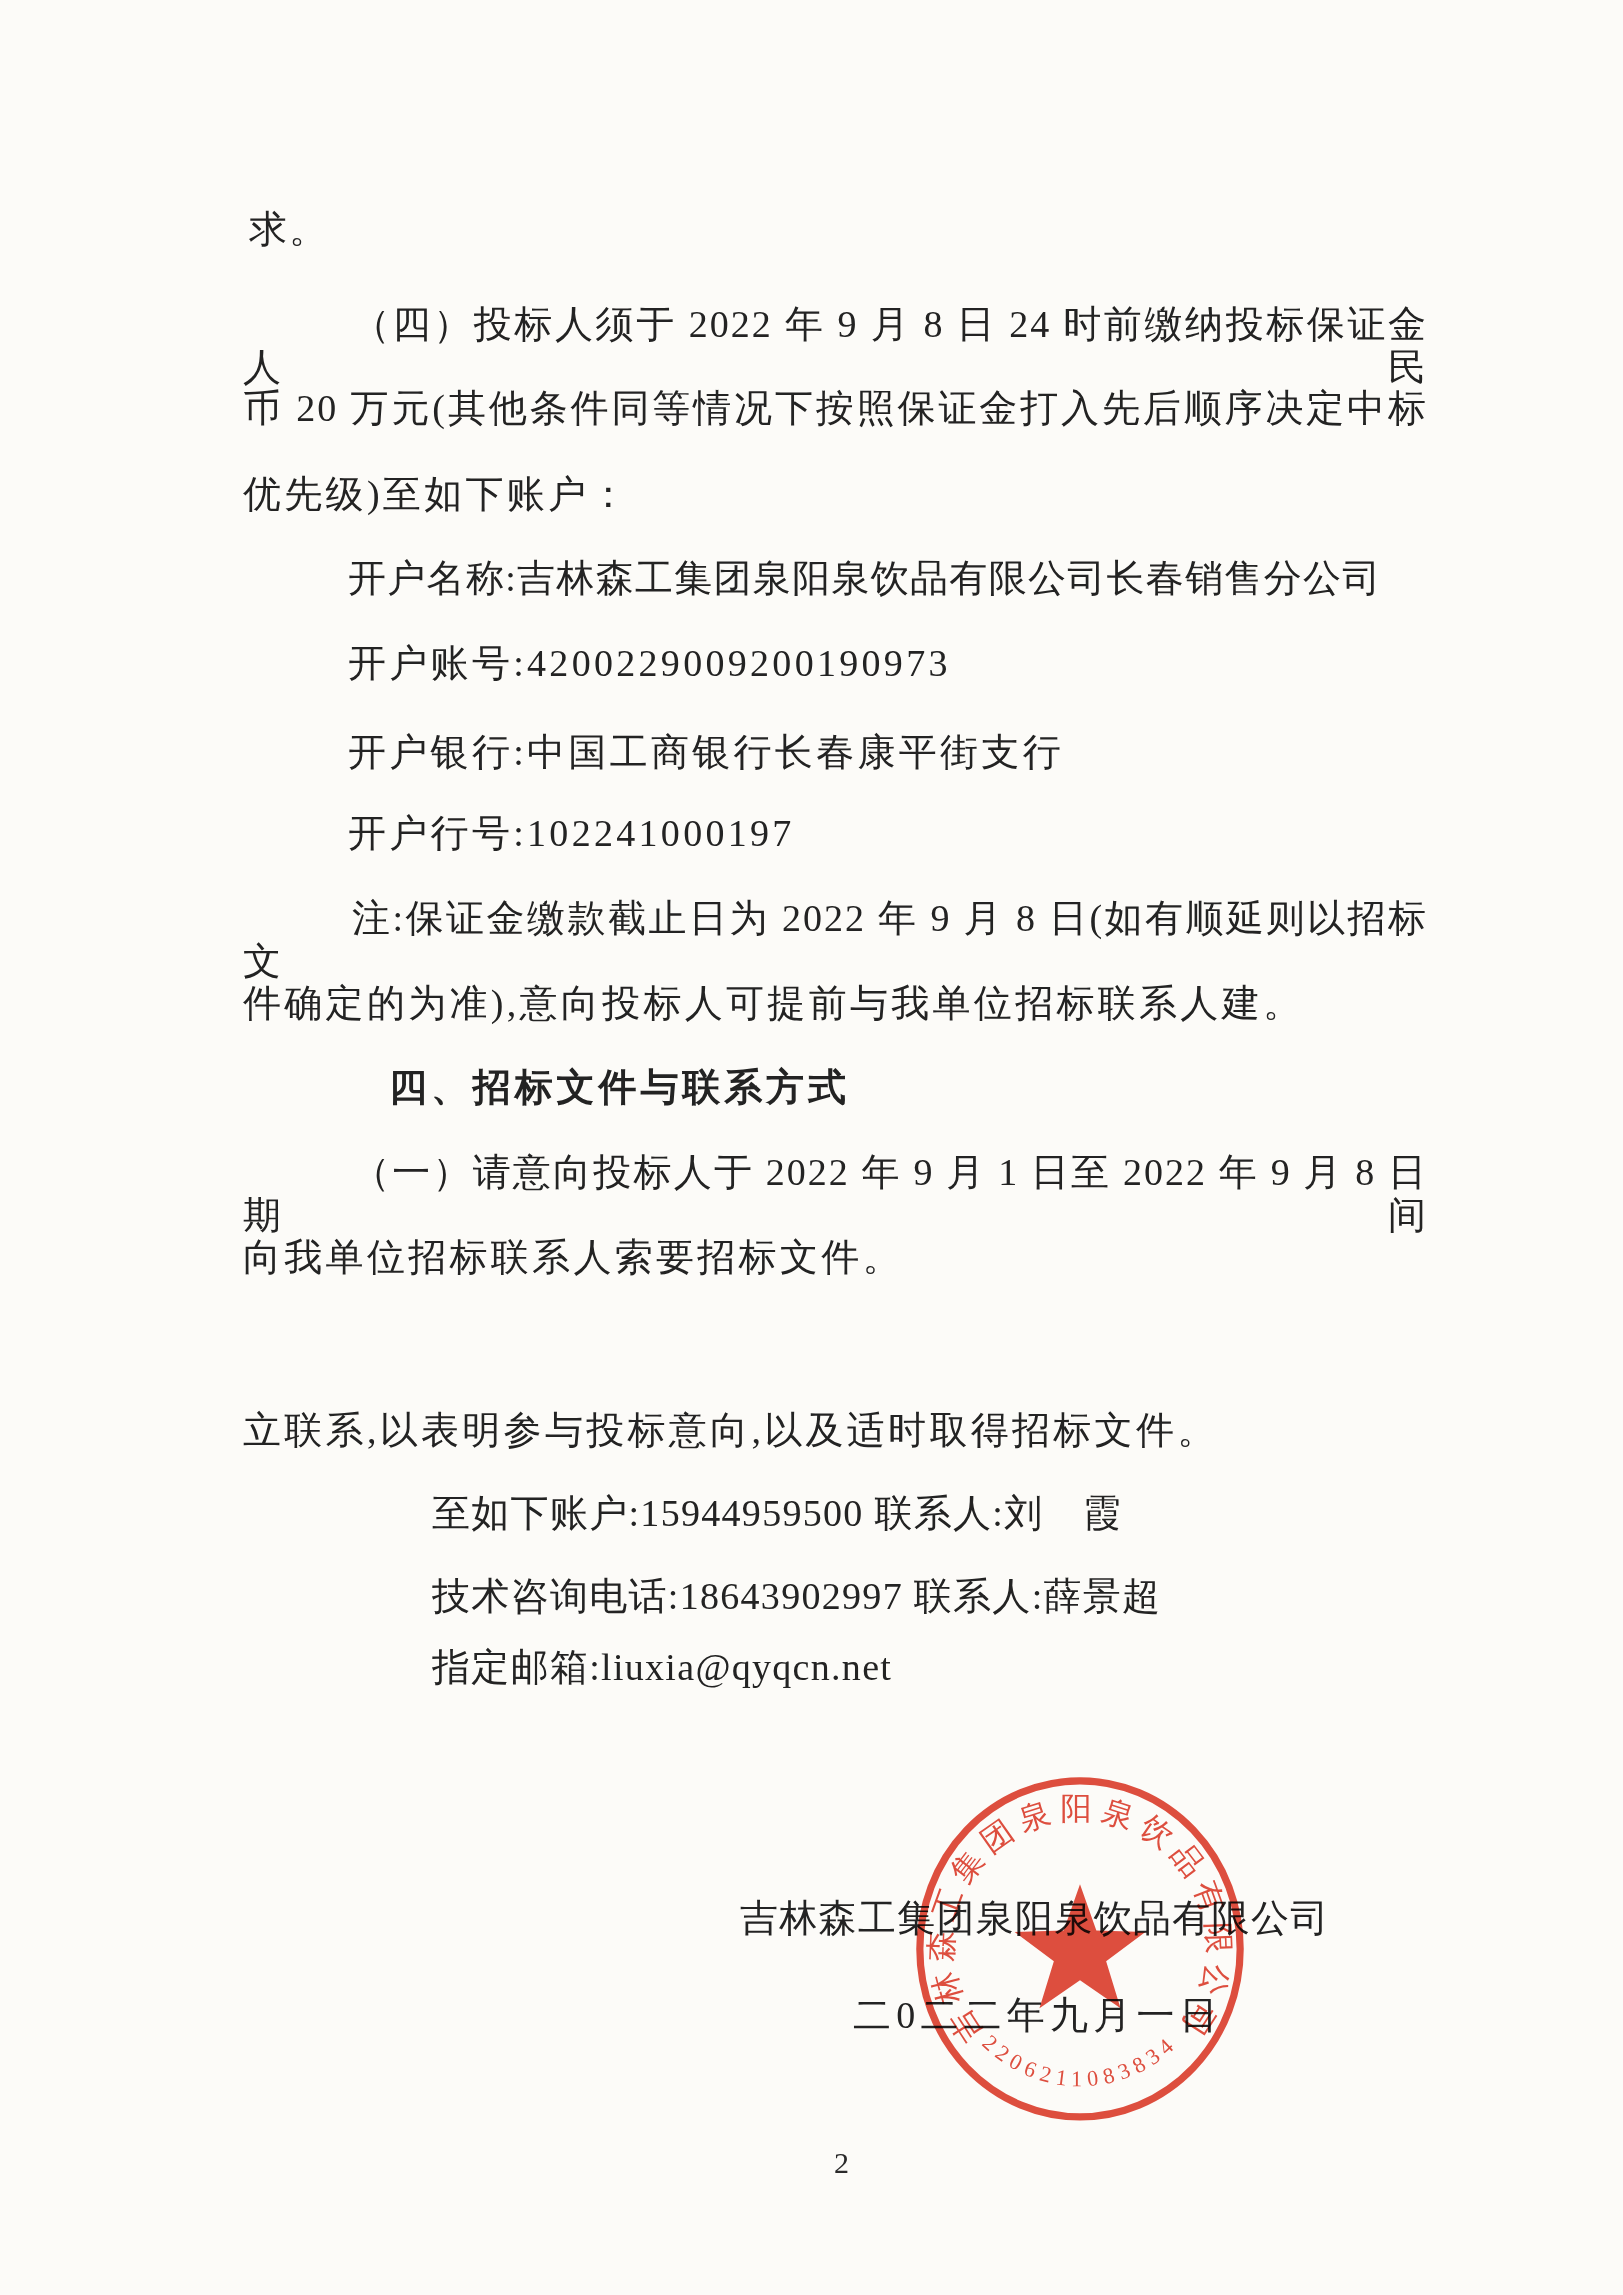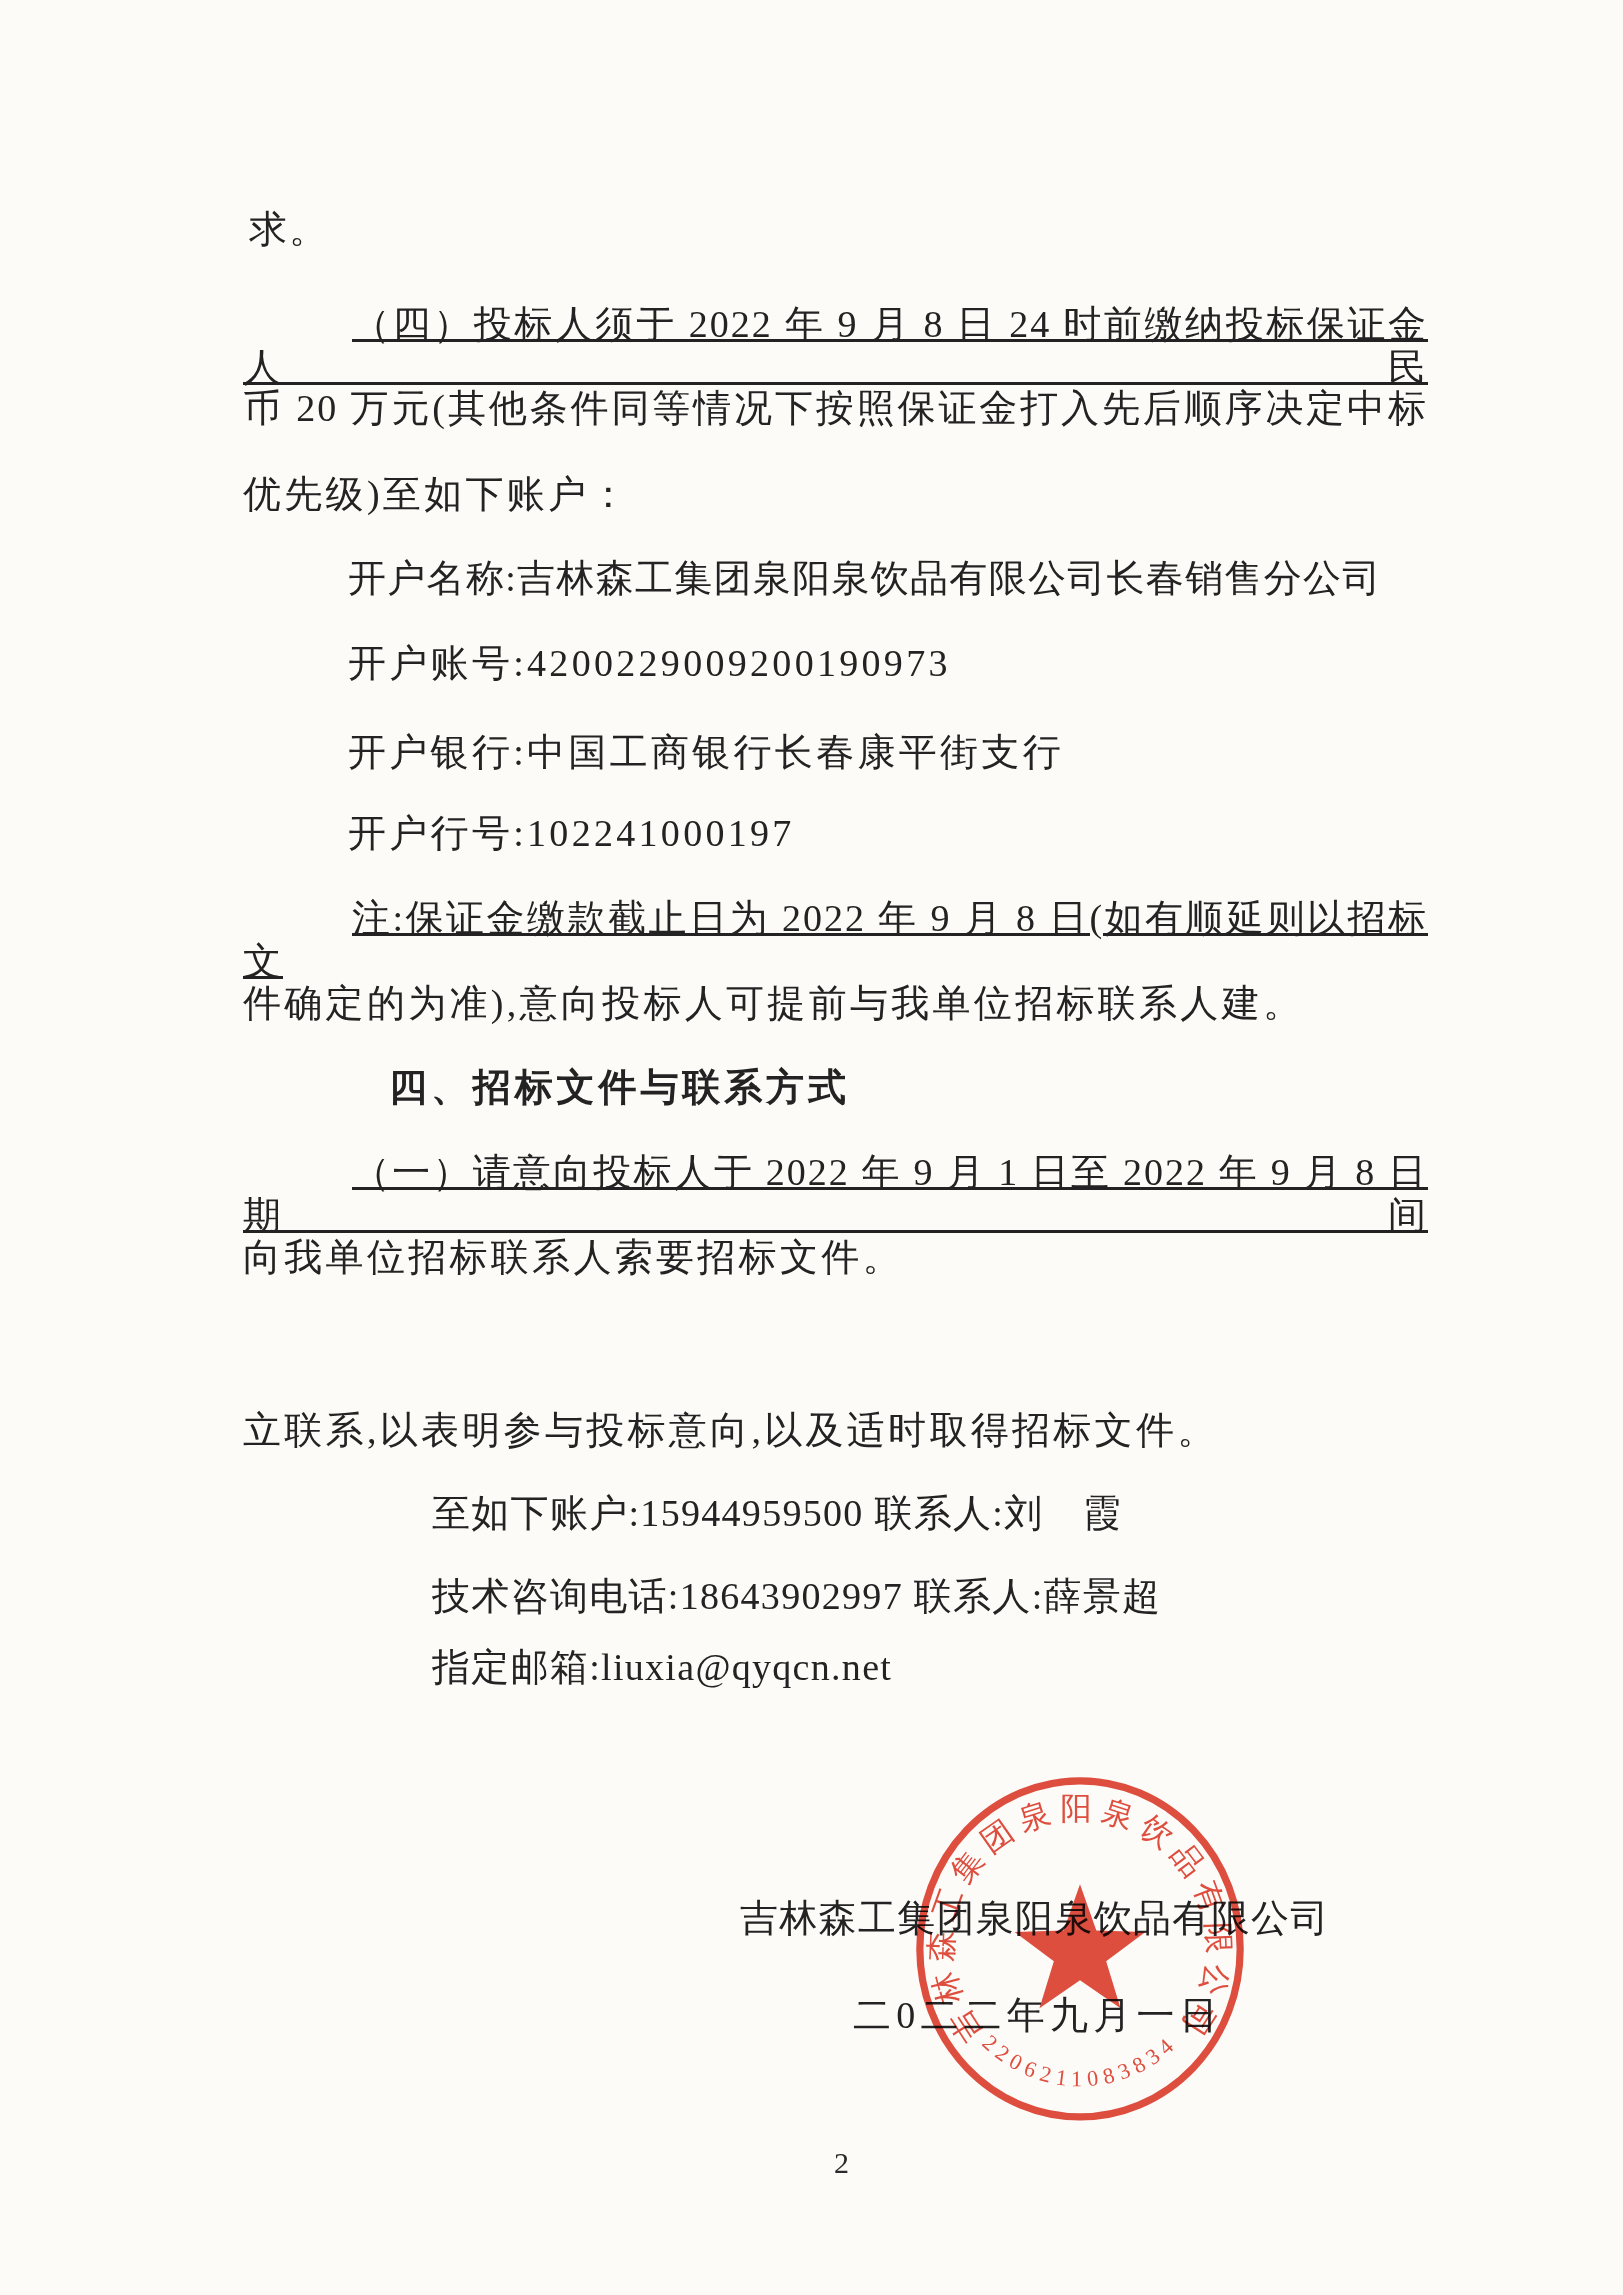--- a/index.html
+++ b/index.html
@@ -24,21 +24,21 @@
     letter-spacing:2px;
     white-space:nowrap;
   }
   
   .just{
     width:1185px;
     white-space:normal;
     text-align:justify;
     text-align-last:justify;
   }
-  .ind{ text-indent:109px;text-decoration:underline; }
+  .ind{ text-indent:109px; }
   .bold{ font-weight:700; letter-spacing:3.9px;margin-left:36px; }
   .spread{ letter-spacing:3.3px; }
   .sig{ letter-spacing:1.3px; }
   .date{ letter-spacing:5.2px;margin-left:27px; }
   .page-num{
     position:absolute;
     left:812px; top:2146px;
     width:59px;
     text-align:center;
     font-size:30px;

